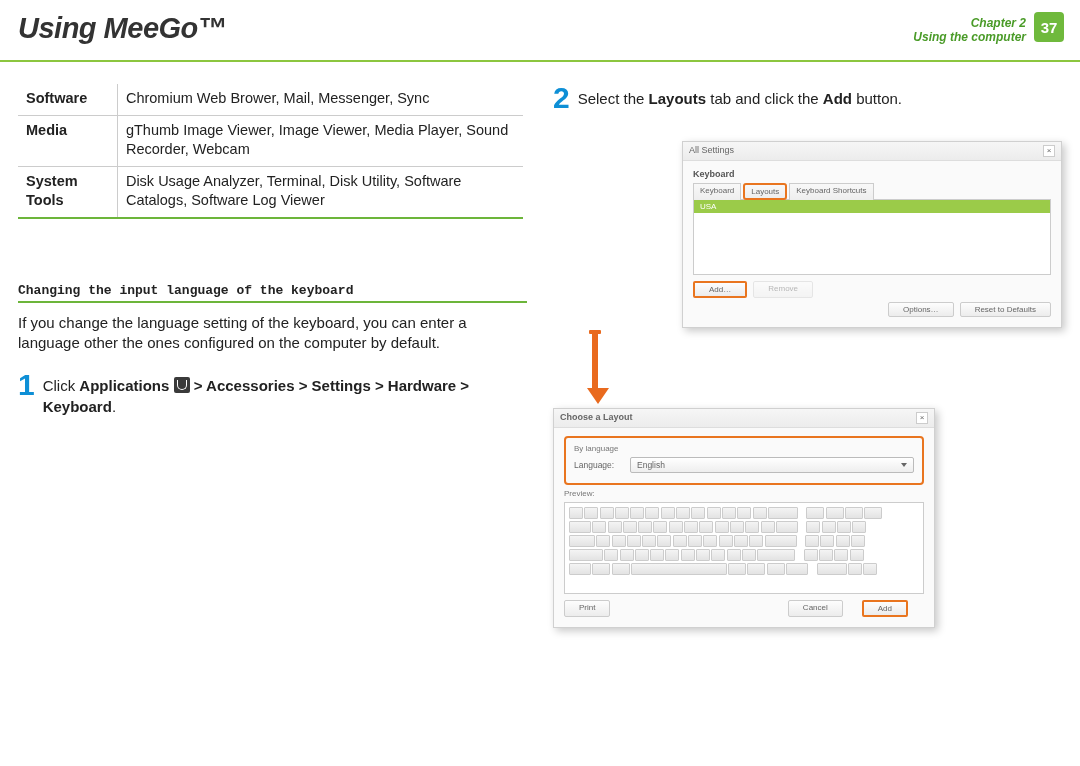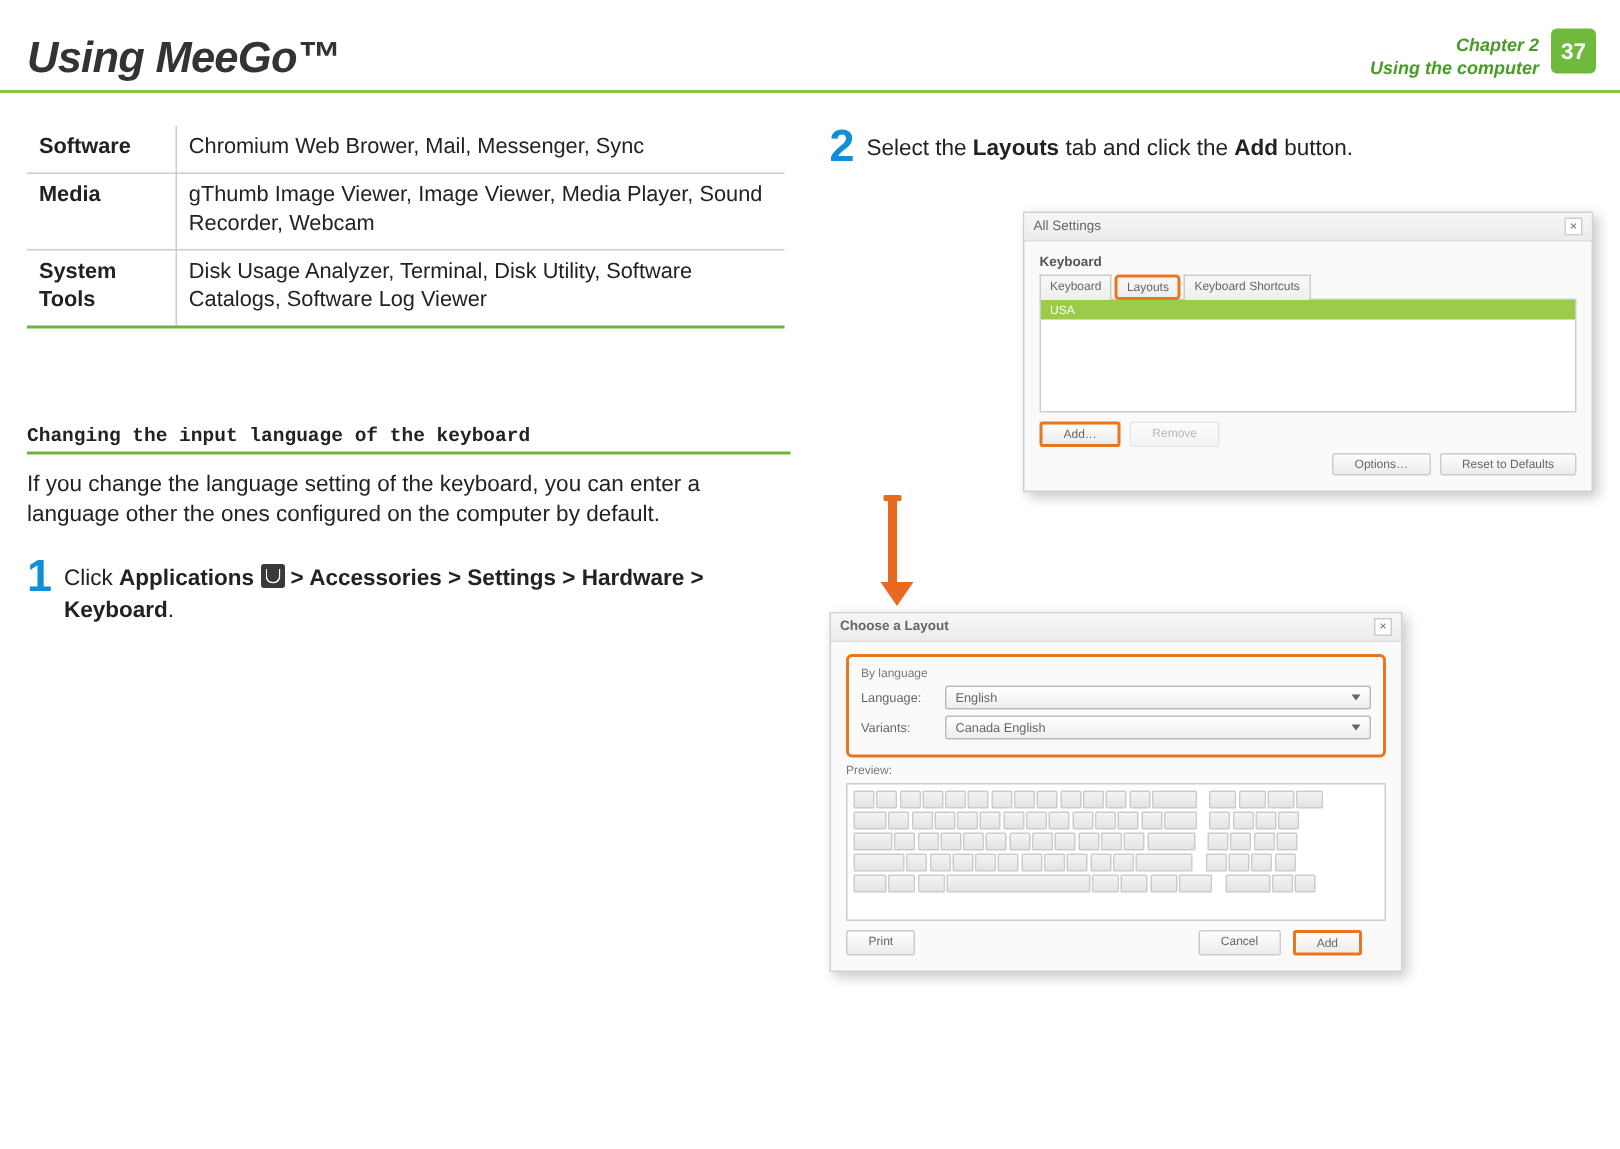--- a/index.html
+++ b/index.html
@@ -7,21 +7,21 @@
     font-family: "Segoe UI", Arial, sans-serif;
     width: 1080px;
     height: 766px;
     background: #fff;
     color: #222;
     position: relative;
   }
   .header {
     display: flex;
     justify-content: space-between;
-    align-items: flex-end;
+    align-items: flex-start;
     padding: 12px 16px 4px 18px;
     border-bottom: 2.5px solid #8cc63f;
     height: 62px;
   }
   .title {
     font-size: 29px;
     font-weight: 600;
     font-style: italic;
     color: #333;
     letter-spacing: -0.5px;
@@ -382,27 +382,20 @@
         <div class="body">
           <div class="pick-box">
             <div class="pk-head">By language</div>
             <div class="row-sel">
               <span class="lab">Language:</span>
               <div class="sel">
                 <span>English</span>
                 <span class="caret"></span>
               </div>
             </div>
-            <div class="row-sel">
-              <span class="lab">Variants:</span>
-              <div class="sel">
-                <span>Canada English</span>
-                <span class="caret"></span>
-              </div>
-            </div>
           </div>
           <div class="preview-lab">Preview:</div>
           <div class="kbd" id="kbd">
               <div class="kbd-row">
                 <div class="key" style="width: 14px;"></div>
                 <div class="key" style="width: 14px;"></div>
                 <div class="key" style="width: 14px;"></div>
                 <div class="key" style="width: 14px;"></div>
                 <div class="key" style="width: 14px;"></div>
                 <div class="key" style="width: 14px;"></div>
@@ -490,21 +483,21 @@
                 <div class="key" style="width: 18px;"></div>
                 <div class="key" style="width: 22px;"></div>
                 <div style="width: 6px; border: none; background: none; height: 12px;"></div>
                 <div class="key" style="width: 30px;"></div>
                 <div class="key" style="width: 14px;"></div>
                 <div class="key" style="width: 14px;"></div>
               </div>
             </div>
           <div class="foot">
             <span class="minibtn">Print</span>
-            <div style="display:flex;gap:8px">
+            <div style="display:flex;gap:19px">
               <span class="minibtn">Cancel</span>
               <span class="minibtn hl-orange">Add</span>
             </div>
           </div>
         </div>
       </div>
     </div>
   </div>
 </div>
 

